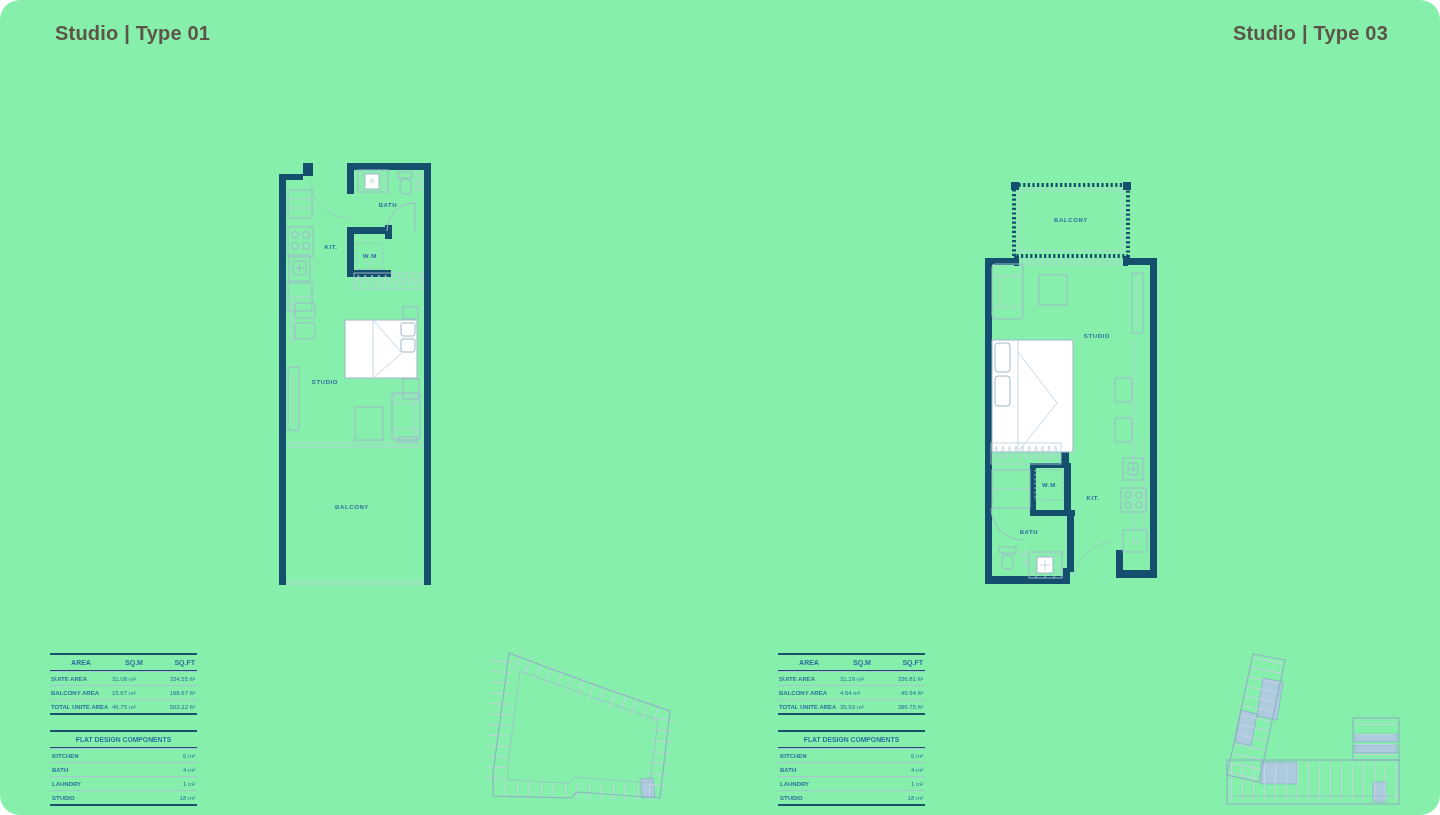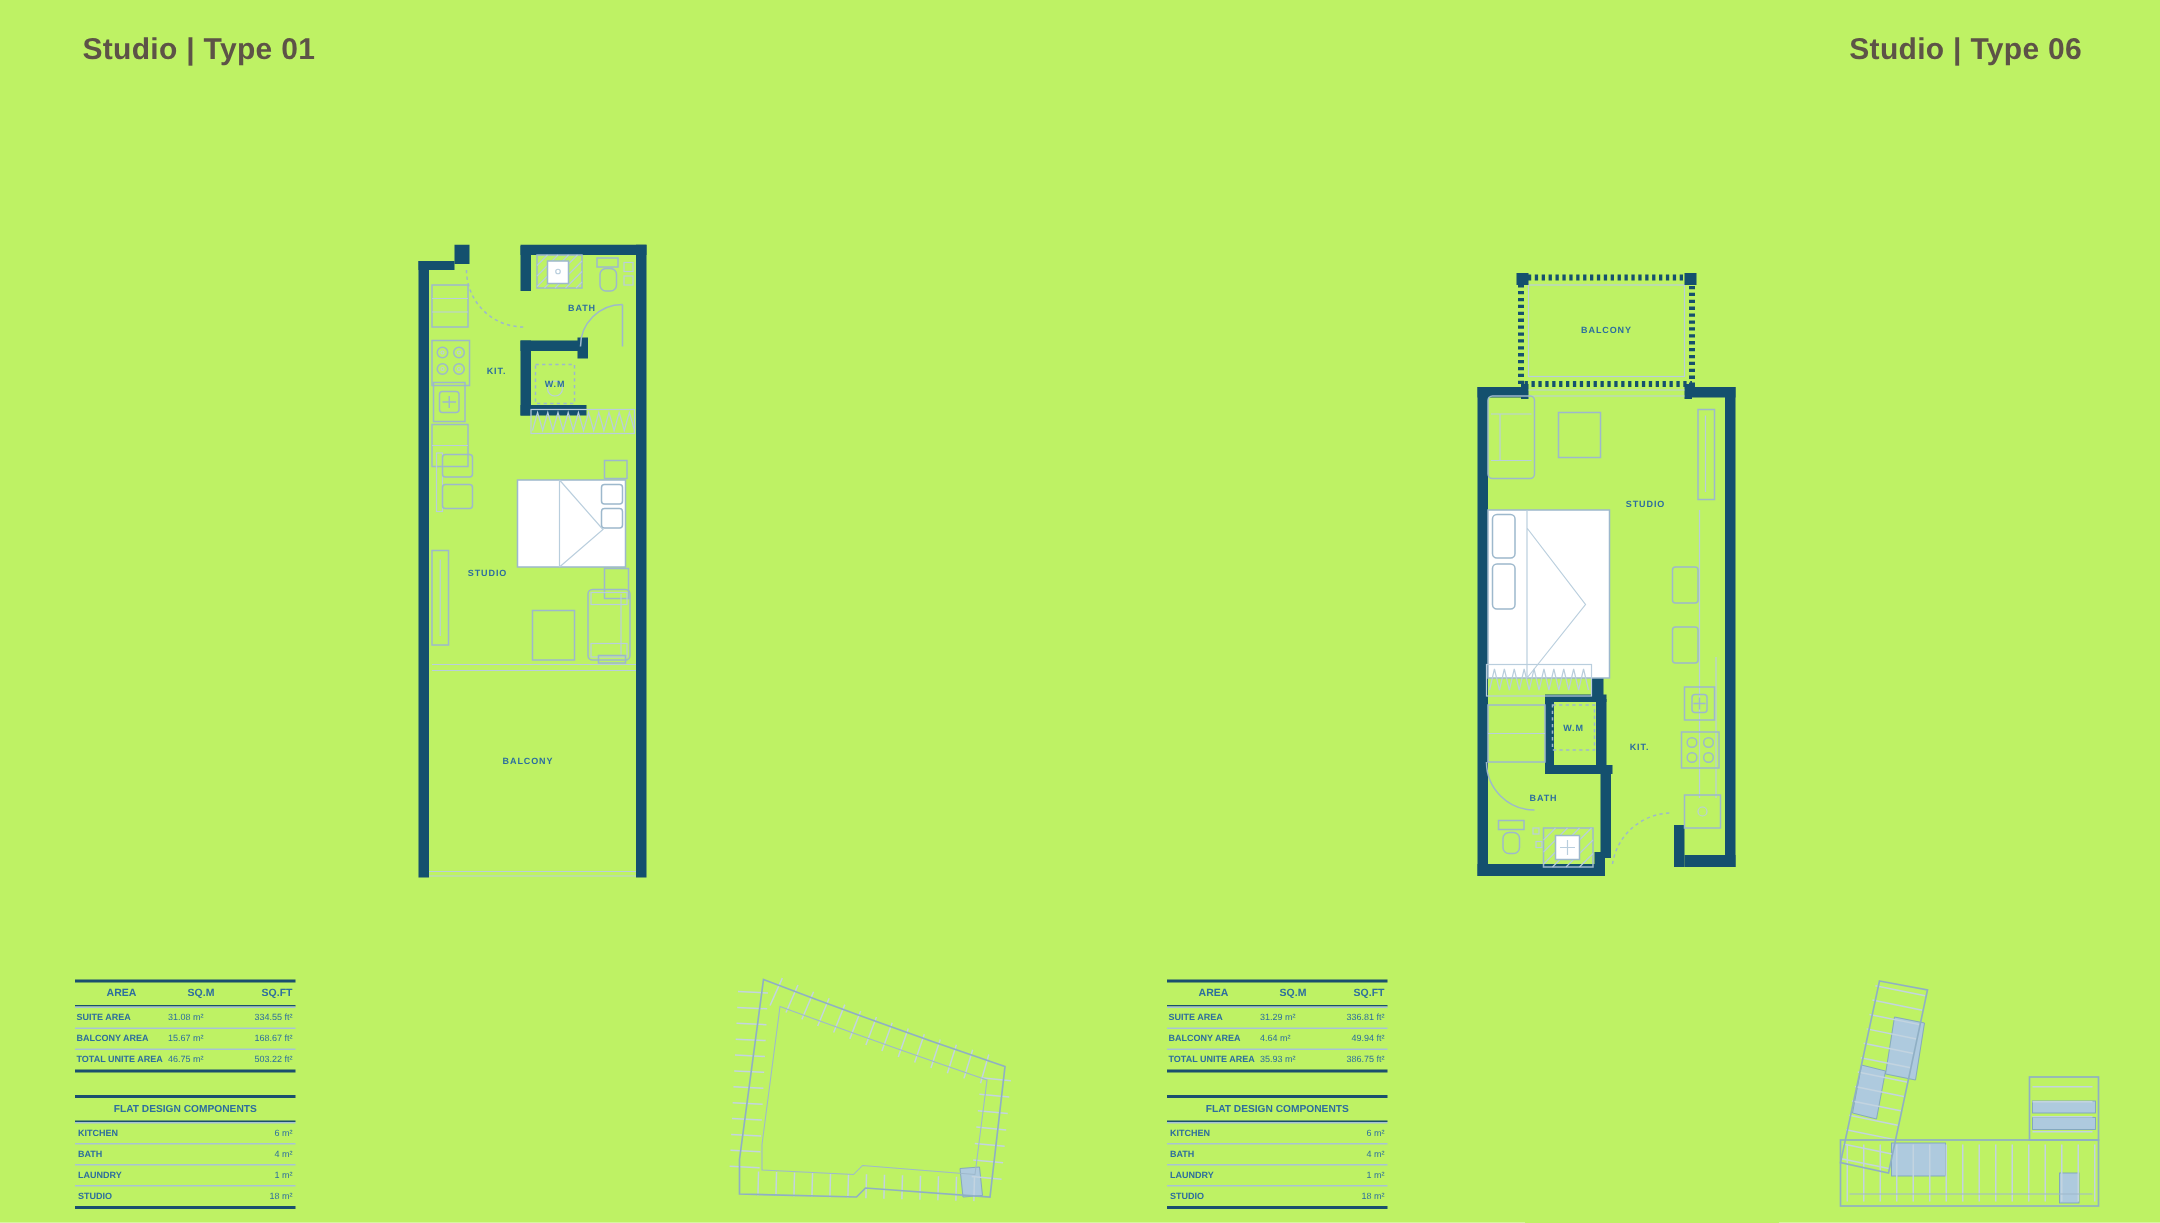--- a/index.html
+++ b/index.html
@@ -1,18 +1,18 @@
 <!DOCTYPE html>
 <html><head>
 <meta charset="utf-8">
 <style>
   html,body{margin:0;padding:0;background:#ffffff;}
   body{width:1440px;height:815px;position:relative;overflow:hidden;
        font-family:"Liberation Sans", sans-serif;}
-  .sheet{position:absolute;inset:0;background:#bef264;}
+  .sheet{position:absolute;inset:0;background:#86efac;border-radius:20px;}
 
   
   .ptitle{position:absolute;top:22px;font-size:20px;font-weight:600;
           color:#5d5347;letter-spacing:.2px;}
   .ptitle.left{left:55px;}
   .ptitle.right{right:52px;}
 
   
   svg{position:absolute;display:block;}
   .plan1{left:277px;top:163px;}
@@ -52,21 +52,21 @@
   .crow{display:flex;justify-content:space-between;font-size:6px;padding:3.5px 2px 3.5px 1px;
         border-top:1px solid #a7c3d4;}
   .crow:first-of-type{border-top:none;}
 </style>
 </head>
 <body>
 
 <div class="sheet">
 
   <div class="ptitle left">Studio | Type 01</div>
-  <div class="ptitle right">Studio | Type 06</div>
+  <div class="ptitle right">Studio | Type 03</div>
 
   <svg class="plan1" width="156" height="426" viewBox="0 0 156 426">
     <g>
       <rect class="w" x="26" y="0" width="10" height="13"></rect>
       <rect class="w" x="2" y="11" width="24" height="6"></rect>
       <rect class="w" x="2" y="11" width="7" height="411"></rect>
       <rect class="w" x="70" y="0" width="84" height="7"></rect>
       <rect class="w" x="147" y="0" width="7" height="422"></rect>
       <rect class="w" x="70" y="1" width="7" height="30"></rect>
       <rect class="w" x="70" y="64" width="42" height="7"></rect>

